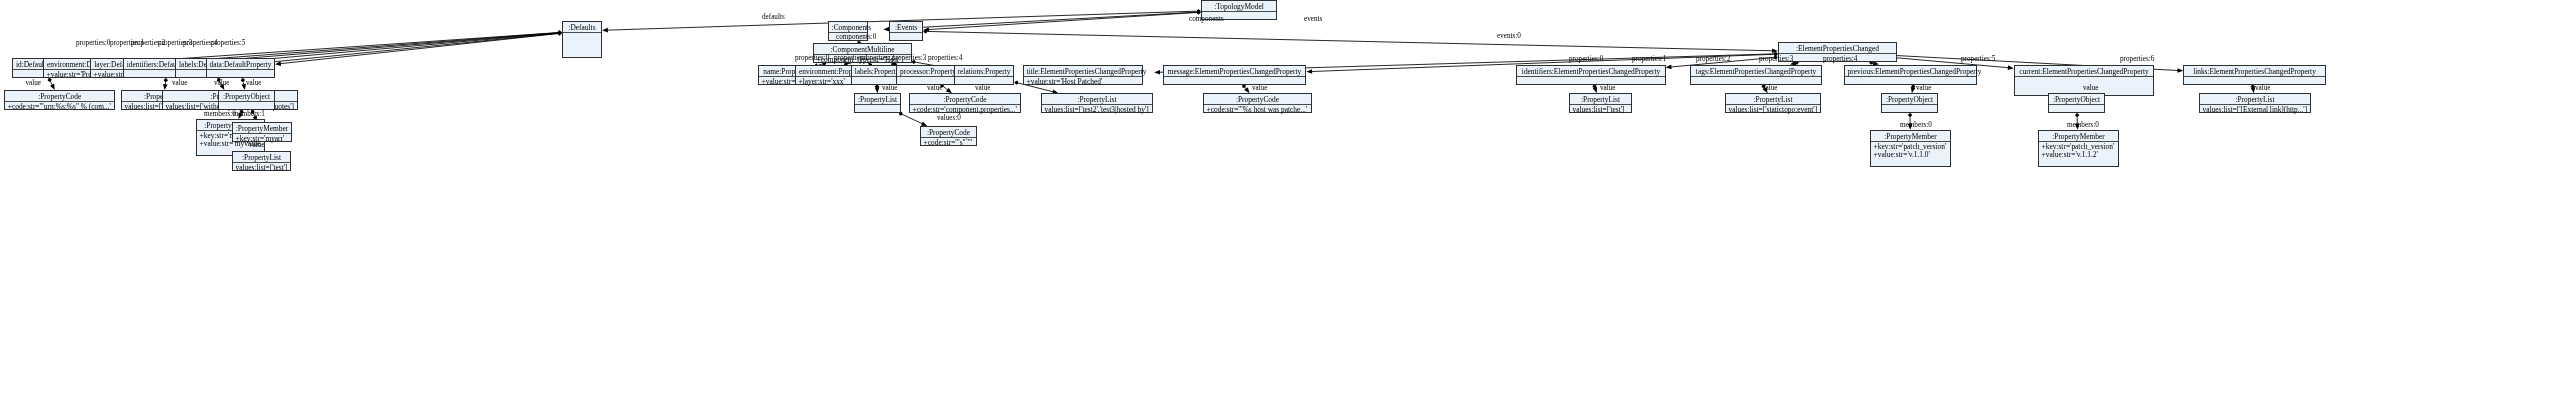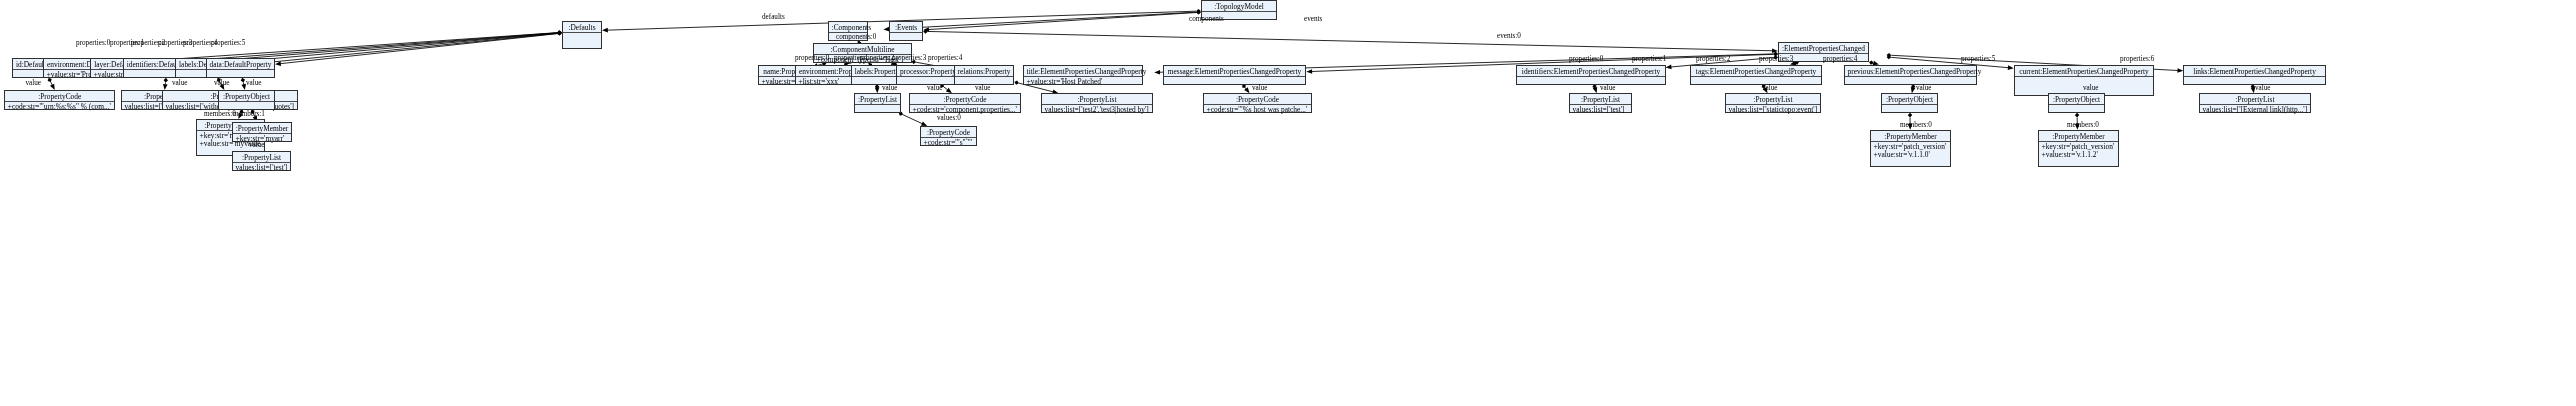--- a/index.html
+++ b/index.html
@@ -265,33 +265,33 @@
       <g>
         <line x1="3919.6470002278706" y1="221.99750968451238" x2="3919.9530062827575" y2="235.00276701720847" stroke="#000000" stroke-width="1.6"></line>
         <polygon points="3919.435294117647,213 3915.3423093199863,217.59755102702727 3919.6470002278706,221.99750968451238 3923.7399850255315,217.3999586574851" fill="#000000"></polygon>
         <polygon points="3920.1882352941175,245 3915.5307008691934,234.1065444839276 3924.3282658940498,233.89954295393105" fill="#000000"></polygon>
       </g>
     </svg>
 <div class="node" id="n_topologymodel" style="left: 1201px; top: 0px; width: 76px; height: 19.6px;">
       <div class="hdr">:TopologyModel</div>
       <div class="body empty"></div>
     </div>
-    <div class="node" id="n_defaults" style="left: 562px; top: 21px; width: 40px; height: 28px;">
+    <div class="node" id="n_defaults" style="left: 562px; top: 21px; width: 40px; height: 37px;">
       <div class="hdr">:Defaults</div>
       <div class="body empty"></div>
     </div>
     <div class="node" id="n_components" style="left: 828px; top: 21px; width: 40px; height: 19.6px;">
       <div class="hdr">:Components</div>
       <div class="body empty"></div>
     </div>
     <div class="node" id="n_events" style="left: 889px; top: 21px; width: 34px; height: 19.6px;">
       <div class="hdr">:Events</div>
       <div class="body empty"></div>
     </div>
-    <div class="node" id="n_elementpropertieschanged" style="left: 1778px; top: 42px; width: 91px; height: 19.6px; justify-content: space-between;">
+    <div class="node" id="n_elementpropertieschanged" style="left: 1778px; top: 42px; width: 119px; height: 19.6px; justify-content: space-between;">
       <div class="hdr">:ElementPropertiesChanged</div>
       <div class="body empty"></div>
     </div>
     <div class="node" id="n_componentmultiline" style="left: 813px; top: 43px; width: 99px; height: 19.6px;">
       <div class="hdr">:ComponentMultiline</div>
       <div class="body">+component_type:str='Host'</div>
     </div>
     <div class="node" id="n_id_defaultproperty" style="left: 12.2px; top: 58px; width: 63px; height: 19.6px;">
       <div class="hdr">id:DefaultProperty</div>
       <div class="body empty"></div>
@@ -315,21 +315,21 @@
     <div class="node" id="n_data_defaultproperty" style="left: 206px; top: 58px; width: 69px; height: 19.6px;">
       <div class="hdr">data:DefaultProperty</div>
       <div class="body empty"></div>
     </div>
     <div class="node" id="n_name_property" style="left: 758px; top: 65px; width: 54px; height: 19.6px;">
       <div class="hdr">name:Property</div>
       <div class="body">+value:str='test'</div>
     </div>
     <div class="node" id="n_environment_property" style="left: 795px; top: 65px; width: 73px; height: 19.6px;">
       <div class="hdr">environment:Property</div>
-      <div class="body">+list:str='xxx'</div>
+      <div class="body">+layer:str='xxx'</div>
     </div>
     <div class="node" id="n_labels_property" style="left: 851px; top: 65px; width: 52px; height: 19.6px;">
       <div class="hdr">labels:Property</div>
       <div class="body empty"></div>
     </div>
     <div class="node" id="n_processor_property" style="left: 896px; top: 65px; width: 64px; height: 19.6px;">
       <div class="hdr">processor:Property</div>
       <div class="body empty"></div>
     </div>
     <div class="node" id="n_relations_property" style="left: 954px; top: 65px; width: 60px; height: 19.6px;">

